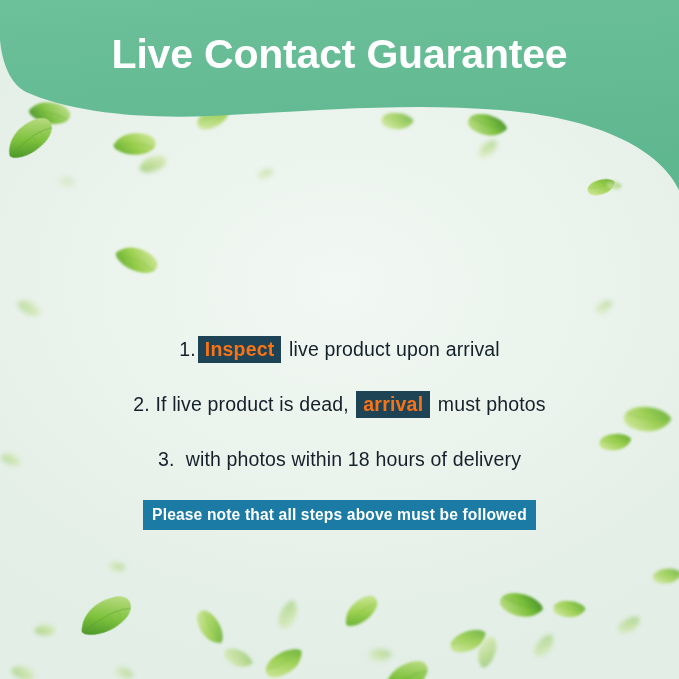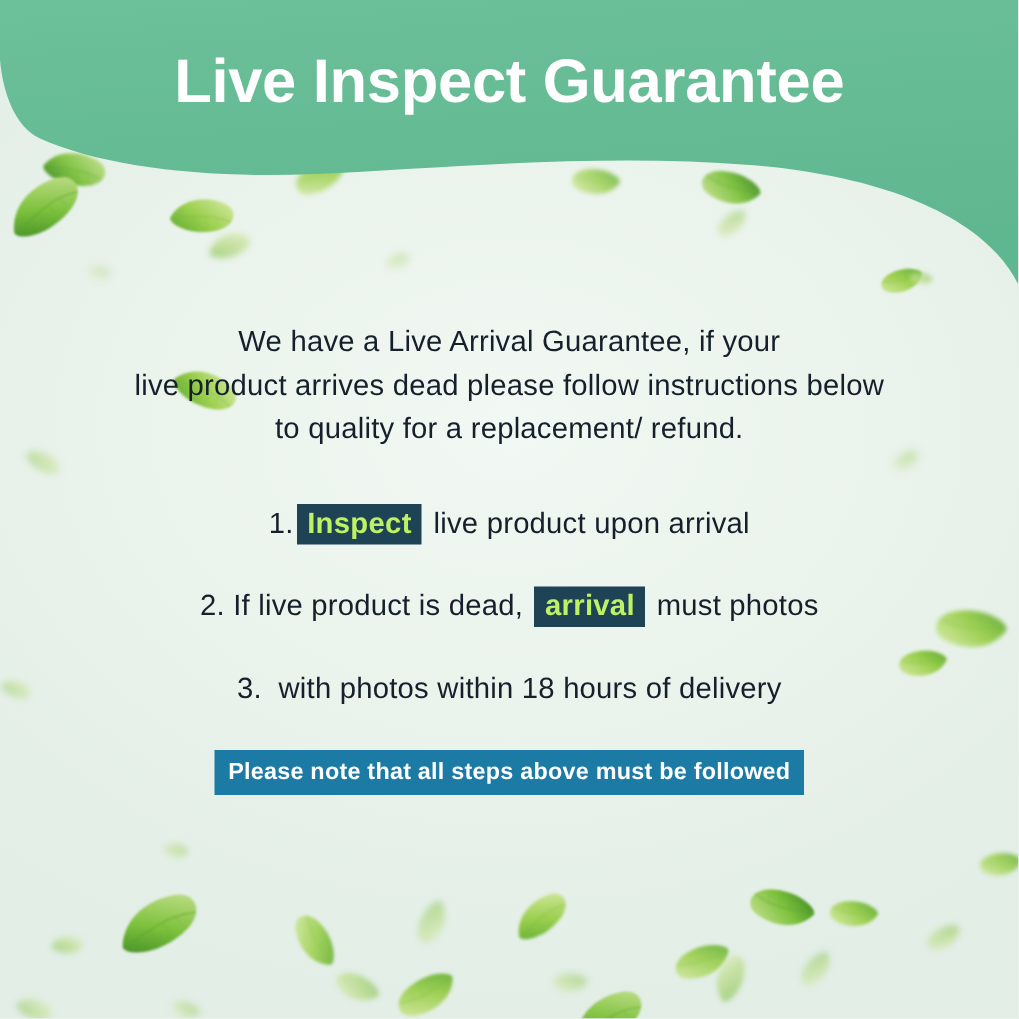--- a/index.html
+++ b/index.html
@@ -66,21 +66,21 @@
     align-items:center;
     height:55px;
     color:#15202b;
     font-size:19.5px;
     letter-spacing:0.15px;
     white-space:pre;
   }
   .chip{
     display:inline-block;
     background:#1e4355;
-    color:#bef264;
+    color:#f97316;
     font-weight:bold;
     padding:2px 7px 3px 7px;
     margin:0 2px;
     line-height:22px;
     font-size:19.5px;
     letter-spacing:0.2px;
   }
 
   
   #note{
@@ -692,27 +692,22 @@
     </linearGradient>
   </defs>
   <path d="M 3,40 C 14,10 46,0 74,4 C 96,7 99,22 92,33
            C 82,49 46,58 22,52 C 11,49 5,46 3,40 Z" fill="url(#lg36)"></path>
   <path d="M 4,41 C 30,34 62,22 93,31" stroke="#9bcb70" stroke-width="1.3" fill="none" opacity="0.65"></path>
   <path d="M 22,37 L 26,46 M 38,33 L 43,44 M 54,29 L 58,41 M 70,27 L 73,38" stroke="#9bcb70" stroke-width="0.8" fill="none" opacity="0.4"></path>
 </svg>
       </div>
     </div>
 
-  <div id="page-title">Live Inspect Guarantee</div>
-
-  <div id="intro">
-    <span class="ln">We have a Live Arrival Guarantee, if your</span>
-    <span class="ln">live product arrives dead please follow instructions below</span>
-    <span class="ln">to quality for a replacement/ refund.</span>
-  </div>
+  <div id="page-title">Live Contact Guarantee</div>
+
 
   <div id="steps">
 
     <div class="step">
       <span>1.</span>
       <span></span>
       <span class="chip">Inspect</span>
       <span> live product upon arrival</span>
     </div>
 

